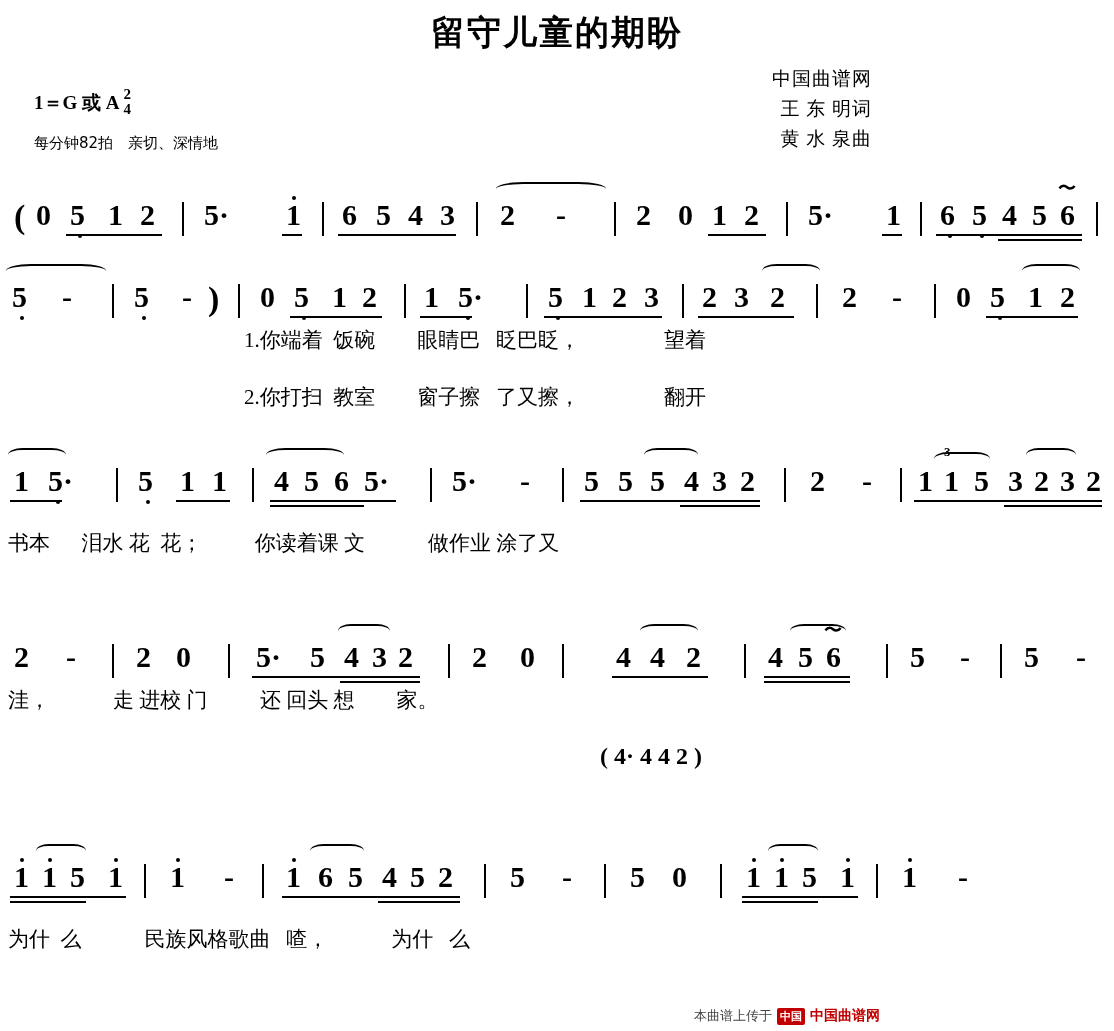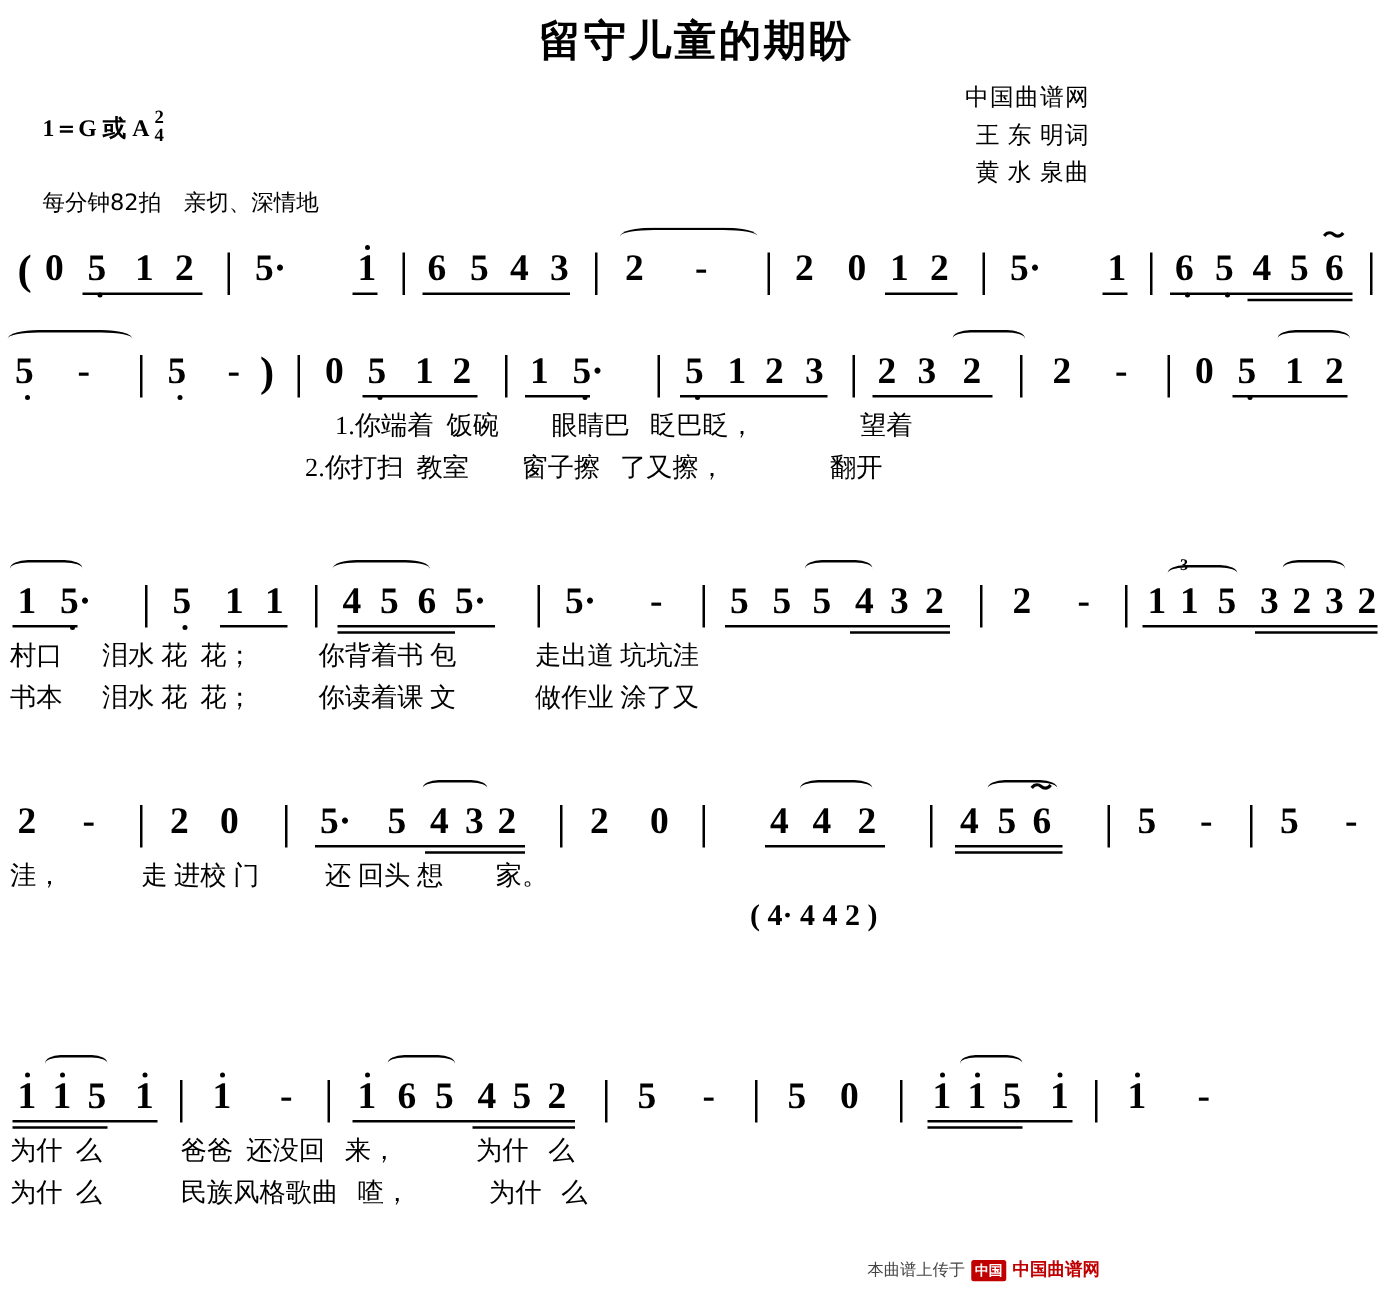--- a/index.html
+++ b/index.html
@@ -27,21 +27,21 @@
   .keyblock{
     position:absolute;left:34px;top:88px;
     font-family:"Liberation Serif", serif;
     color:#000;
   }
   .keyline{font-size:19px;font-weight:bold;display:flex;align-items:center;}
   .frac{display:inline-block;text-align:center;line-height:1;margin-left:4px;position:relative;top:-1px;}
   .frac .num{display:block;font-size:15px;font-weight:bold;}
   .frac .den{display:block;font-size:15px;font-weight:bold;}
   .tempoline{
-    margin-top:32px;font-size:18px;font-family:"DejaVu Sans", sans-serif;
+    margin-top:16px;font-size:15px;font-family:"DejaVu Sans", sans-serif;
     white-space:pre;
   }
 
   
   .credits{
     position:absolute;right:18px;top:64px;
     text-align:right;
     font-family:"Liberation Serif", serif;
     font-size:19px;
     line-height:30px;
@@ -64,20 +64,21 @@
   .notes span.n{position:absolute;bottom:8px;}
   .bar{position:absolute;bottom:4px;width:2px;background:#000;height:34px;}
 
   
   .lyric{
     position:relative;height:34px;
     font-family:"Liberation Serif", serif;
     font-size:21px;
     color:#000;
     white-space:pre;
+    margin-top:23px;
   }
   .lyric span{position:absolute;top:0;}
 
   
   .beam{position:absolute;height:2px;background:#000;}
   
   .slur{
     position:absolute;
     border-top:2px solid #000;
     border-radius:50%/100%;
@@ -215,21 +216,21 @@
       <div class="bar" style="left:934px;"></div>
       <span class="n" style="left:956px;">0</span>
       <span class="n" style="left:990px;">5</span>
       <span class="dotu" style="left:998px;bottom:2px;"></span>
       <span class="n" style="left:1028px;">1</span>
       <span class="n" style="left:1060px;">2</span>
       <span class="beam" style="left:986px;bottom:4px;width:92px;"></span>
       <div class="slur" style="left:1022px;bottom:44px;width:58px;"></div>
     </div>
     <div class="lyric" style="margin-top:4px;">
-      <span style="left:244px;margin-left:24px;">1.你端着  饭碗        眼睛巴   眨巴眨，                望着</span>
+      <span style="left:244px;">1.你端着  饭碗        眼睛巴   眨巴眨，                望着</span>
     </div>
     <div class="lyric">
       <span style="left:244px;">2.你打扫  教室        窗子擦   了又擦，                翻开</span>
     </div>
   </div>
 
   <div class="row" style="top:452px;">
     <div class="notes">
       <span class="n" style="left:14px;">1</span>
       <span class="n" style="left:48px;">5·</span>
@@ -273,23 +274,20 @@
       <span class="trip" style="left:944px;bottom:46px;">3</span>
       <div class="slur" style="left:934px;bottom:40px;width:56px;"></div>
       <span class="n" style="left:1008px;">3</span>
       <span class="n" style="left:1034px;">2</span>
       <span class="n" style="left:1060px;">3</span>
       <span class="n" style="left:1086px;">2</span>
       <span class="beam" style="left:914px;bottom:4px;width:188px;"></span>
       <span class="beam" style="left:1004px;bottom:-1px;width:98px;"></span>
       <div class="slur" style="left:1026px;bottom:44px;width:50px;"></div>
     </div>
-    <div class="lyric" style="margin-top:4px;">
-      <span style="left:8px;">村口      泪水 花  花；          你背着书 包            走出道 坑坑洼</span>
-    </div>
     <div class="lyric">
       <span style="left:8px;">书本      泪水 花  花；          你读着课 文            做作业 涂了又</span>
     </div>
   </div>
 
   <div class="row" style="top:628px;">
     <div class="notes">
       <span class="n" style="left:14px;">2</span>
       <span class="n" style="left:66px;">-</span>
       <div class="bar" style="left:112px;"></div>
@@ -378,23 +376,20 @@
       <span class="n" style="left:840px;">1</span>
       <span class="dotu" style="left:846px;bottom:40px;"></span>
       <span class="beam" style="left:742px;bottom:4px;width:116px;"></span>
       <span class="beam" style="left:742px;bottom:-1px;width:76px;"></span>
       <div class="slur" style="left:768px;bottom:44px;width:50px;"></div>
       <div class="bar" style="left:876px;"></div>
       <span class="n" style="left:902px;">1</span>
       <span class="dotu" style="left:908px;bottom:40px;"></span>
       <span class="n" style="left:958px;">-</span>
     </div>
-    <div class="lyric" style="margin-top:4px;">
-      <span style="left:8px;">为什  么            爸爸  还没回   来，            为什   么</span>
-    </div>
     <div class="lyric">
       <span style="left:8px;">为什  么            民族风格歌曲   喳，            为什   么</span>
     </div>
   </div>
 
   <div class="footer">
     <span>本曲谱上传于</span>
     <span class="logo">中国</span>
     <span class="site">中国曲谱网</span>
   </div>

